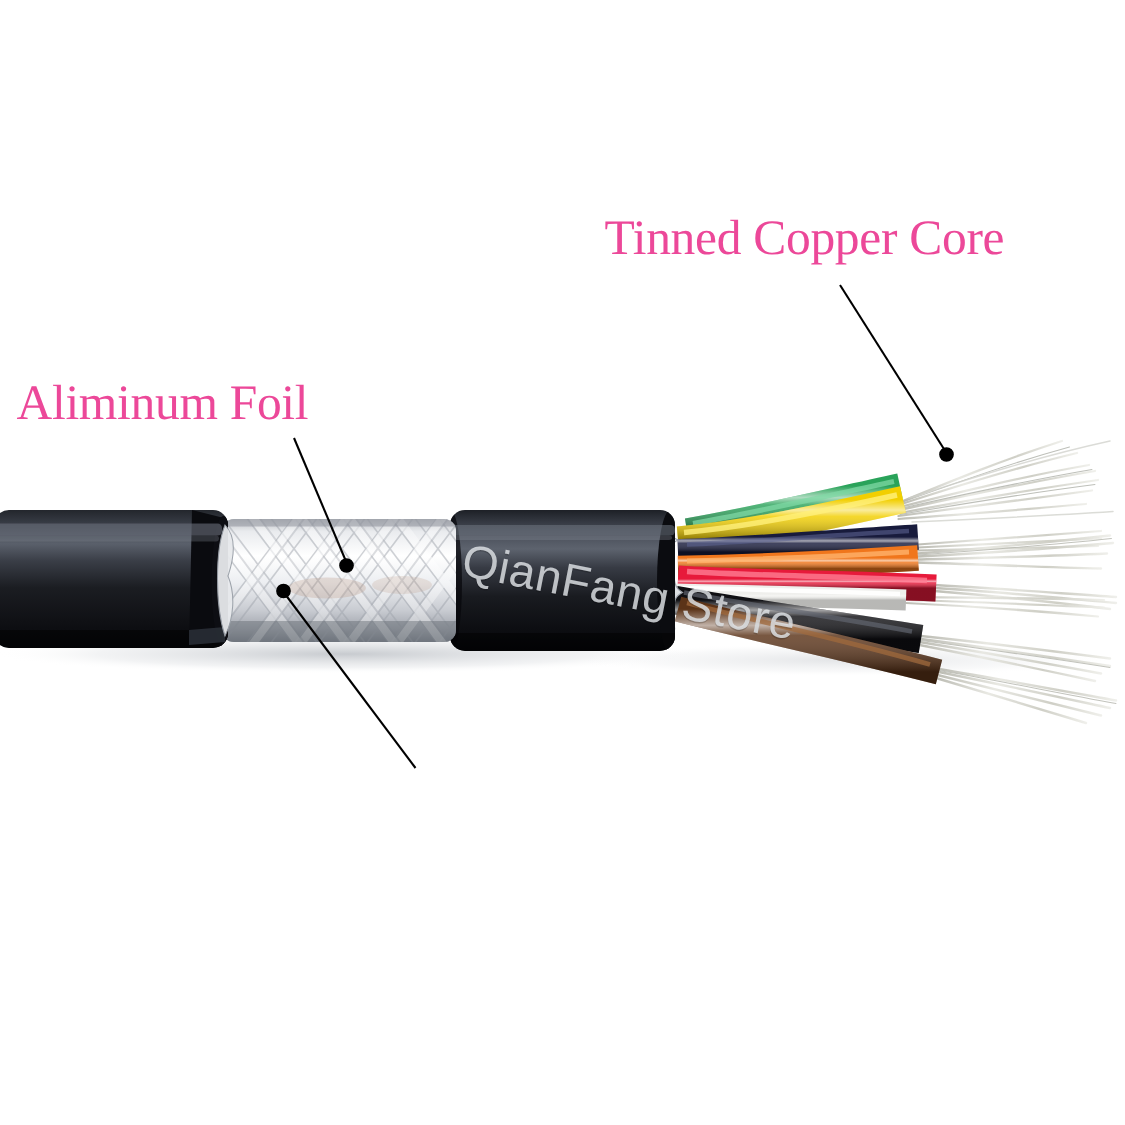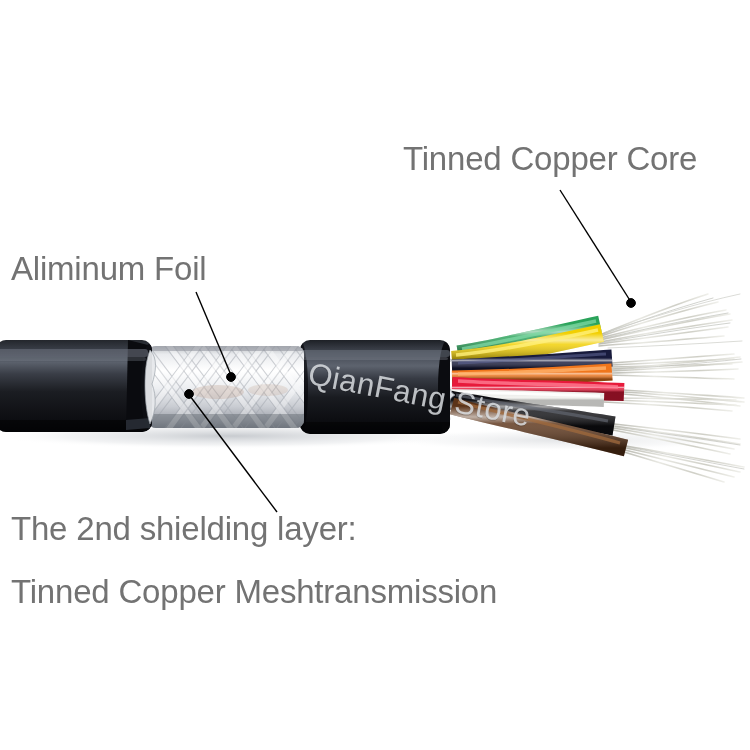--- a/index.html
+++ b/index.html
@@ -14,22 +14,22 @@
     height: 750px;
     background: #ffffff;
     overflow: hidden;
     font-family: "Liberation Sans", sans-serif;
     -webkit-font-smoothing: antialiased;
   }
 
   
   .label {
     position: absolute;
-    color: #737373;
-    font-family: Liberation Sans, sans-serif;
+    color: #ec4899;
+    font-family: Liberation Serif, serif;
     font-size: 33px;
     font-weight: 400;
     letter-spacing: -0.2px;
     white-space: nowrap;
     line-height: 1.05;
   }
   #label-core      { left: 403px; top: 142px; }
   #label-first-1   { left: 11px;  top: 189px; }
   #label-first-2   { left: 11px;  top: 252px; }
   #label-second-1  { left: 11px;  top: 512px; }
@@ -381,16 +381,14 @@
         <line x1="277" y1="512" x2="190" y2="396" stroke-width="1.4"></line>
         <circle cx="189" cy="394" r="4.4"></circle>
       </g>
     </g>
   </svg>
 
   <div id="watermark">QianFang Store</div>
 
   <div class="label" id="label-core">Tinned Copper Core</div>
   <div class="label" id="label-first-2">Aliminum Foil</div>
-  <div class="label" id="label-second-1">The 2nd shielding layer:</div>
-  <div class="label" id="label-second-2">Tinned Copper Meshtransmission</div>
 
 </div>
 
 </body></html>

